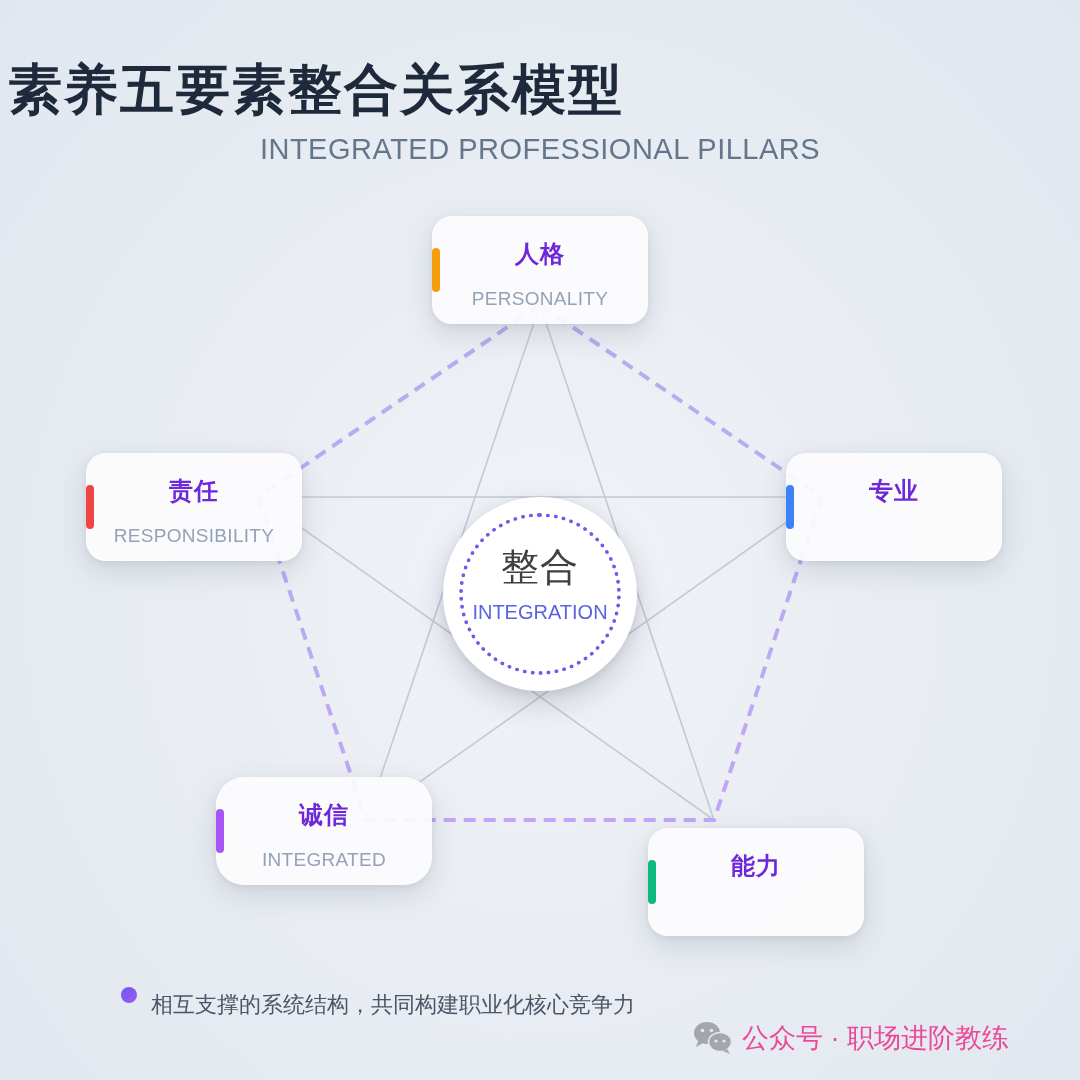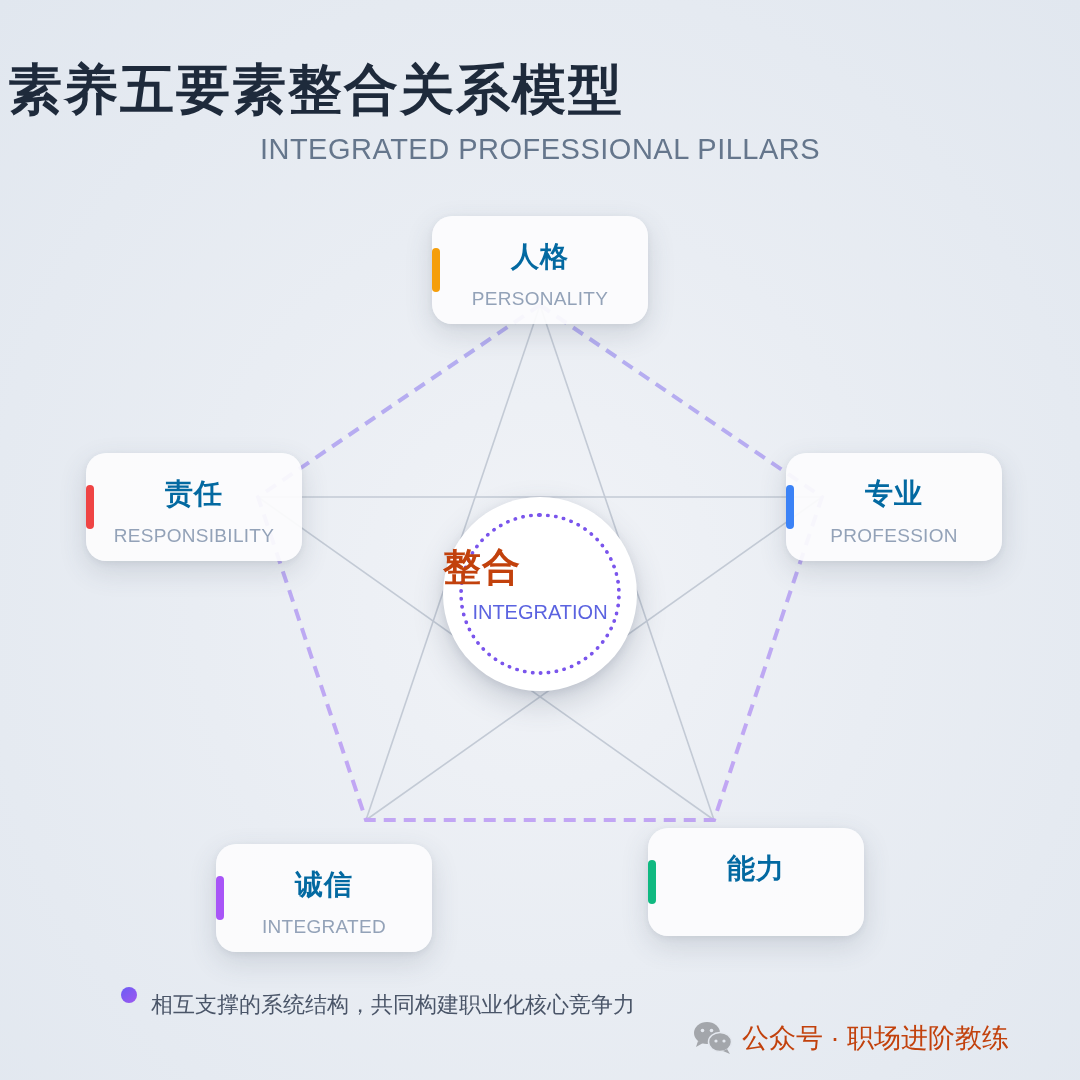--- a/index.html
+++ b/index.html
@@ -33,61 +33,61 @@
       box-shadow: 0 10px 28px rgba(60,72,95,0.16), 0 2px 6px rgba(60,72,95,0.08);
       text-align: center;
     }
     .card .accent {
       position: absolute; left: 0; top: 32px; width: 8px; height: 44px;
       border-radius: 4px;
     }
     .card .cn {
       position: absolute; left: 0; width: 100%; top: 22px;
       font-family: Liberation Sans, sans-serif;
-      font-weight: bold; font-size: 28px; color: #0369a1;
+      font-weight: bold; font-size: 24px; color: #6d28d9;
       letter-spacing: 1px;
     }
     .card .en {
       position: absolute; left: 0; width: 100%; top: 72px;
       font-size: 19px; color: #93a2b8; letter-spacing: 0.3px;
     }
     .center-circle {
       position: absolute; left: 443px; top: 497px; width: 194px; height: 194px;
       border-radius: 50%;
       background: #ffffff;
       box-shadow: 0 12px 30px rgba(60,72,95,0.22), 0 3px 8px rgba(60,72,95,0.1);
     }
     .center-circle .ring {
       position: absolute; left: 16px; top: 16px; width: 162px; height: 162px;
       border-radius: 50%;
       border: 4px dotted #7a55ec;
     }
     .center-circle .cn {
-      position: absolute; left: 0; width: 100%; top: 45px; text-align: left;
+      position: absolute; left: 0; width: 100%; top: 45px; text-align: center;
       font-family: "DejaVu Serif", "Liberation Serif", serif;
-      font-weight: bold; font-size: 38px; color: #c2410c; letter-spacing: 1px;
+      font-weight: normal; font-size: 38px; color: #404040; letter-spacing: 1px;
     }
     .center-circle .en {
       position: absolute; left: 0; width: 100%; top: 104px; text-align: center;
       font-size: 20px; color: #5b63e0;
     }
     .footnote {
       position: absolute; left: 121px; top: 980px; height: 30px;
       display: flex; align-items: center;
     }
     .footnote .dot {
       width: 16px; height: 16px; border-radius: 50%;
       background: linear-gradient(135deg, #6a5cf5, #a058ef);
       margin-right: 14px;
     }
     .footnote .text { font-size: 22px; color: #4a5568; margin-top: 20px; }
     .watermark {
       position: absolute; left: 692px; top: 1018px; height: 40px;
       display: flex; align-items: center;
-      color: #c2410c; font-size: 27px;
+      color: #ec4899; font-size: 27px;
     }
     .watermark .wx { width: 42px; height: 36px; margin-right: 8px; }
   </style>
 </head>
 <body>
 
 <div class="title">素养五要素整合关系模型</div>
 <div class="subtitle">INTEGRATED PROFESSIONAL PILLARS</div>
 
 <svg class="diagram" viewBox="0 0 1080 1080">
@@ -115,24 +115,23 @@
 
 <div class="card" style="left:86px; top:453px;">
   <div class="accent" style="background:#ef4444;"></div>
   <div class="cn">责任</div>
   <div class="en">RESPONSIBILITY</div>
 </div>
 
 <div class="card" style="left:778px; top:453px;margin-left:8px;">
   <div class="accent" style="background:#3b82f6;"></div>
   <div class="cn">专业</div>
-  <div class="en">PROFESSION</div>
 </div>
 
-<div class="card" style="left:216px; top:844px;">
+<div class="card" style="left:216px; top:777px;border-radius:28px;">
   <div class="accent" style="background:#a855f7;"></div>
   <div class="cn">诚信</div>
   <div class="en">INTEGRATED</div>
 </div>
 
 <div class="card" style="left:648px; top:799px;margin-top:29px;">
   <div class="accent" style="background:#10b981;"></div>
   <div class="cn">能力</div>
 </div>
 

